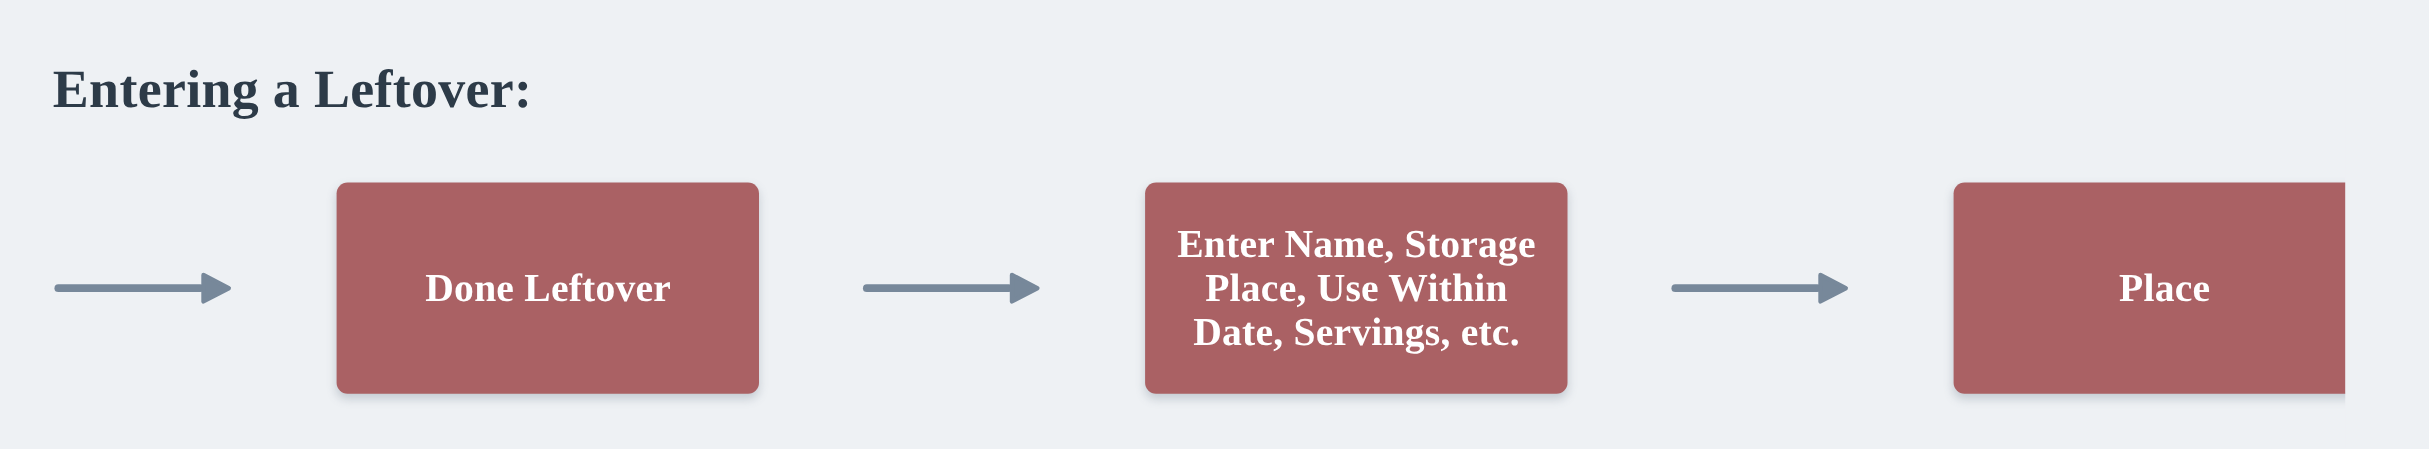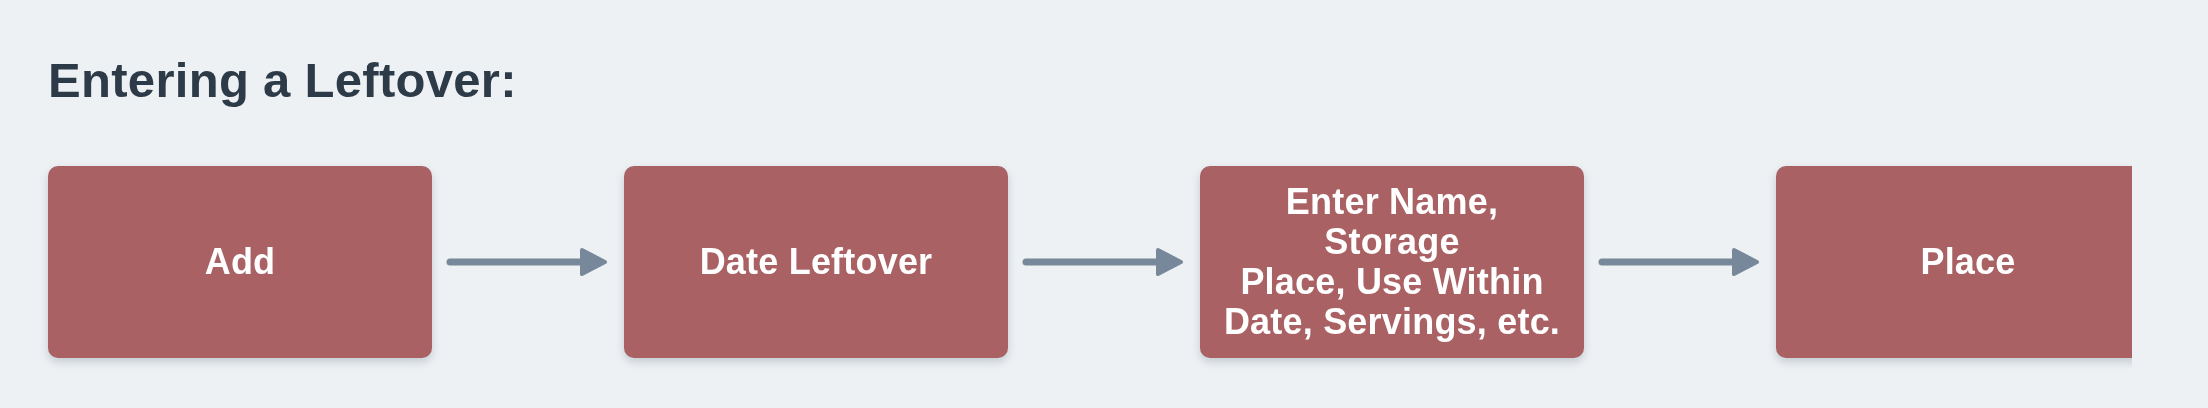--- a/index.html
+++ b/index.html
@@ -2,21 +2,21 @@
 <html style="--background: #eef1f4; --node-fill: #aa6164; --node-text: #ffffff; --title-text: #2d3b48; --arrow: #77889a;"><head>
 <meta charset="utf-8">
 <style>
   * { margin: 0; padding: 0; box-sizing: border-box; }
   html, body { background: var(--background, #eef1f4); }
   .canvas {
     position: relative;
     width: 2132px;
     height: 408px;
     background: var(--background, #eef1f4);
-    font-family: Liberation Sans, sans-serif;
+    font-family: Liberation Serif, serif;
     overflow: hidden;
   }
   .title {
     position: absolute;
     left: 48px;
     top: 52px;
     font-size: 49px;
     font-weight: 700;
     letter-spacing: 0.3px;
     color: var(--title-text, #2d3b48);
@@ -56,31 +56,28 @@
   .arrow path { fill: var(--arrow, #77889a); stroke: var(--arrow, #77889a); }
 </style>
 </head>
 <body>
 
 <div class="canvas">
   <div class="title">Entering a Leftover:</div>
 
   <div class="flow-row">
 
-    <div class="node">
-      <span class="node-label">Add</span>
-    </div>
 
     <svg class="arrow" width="166" height="44" viewBox="0 0 166 44">
       <line x1="5" y1="22" x2="134" y2="22" stroke-width="7" stroke-linecap="round"></line>
       <path d="M137 10 L160 22 L137 34 Z" stroke-width="4" stroke-linejoin="round"></path>
     </svg>
 
     <div class="node">
-      <span class="node-label">Date Leftover</span>
+      <span class="node-label">Done Leftover</span>
     </div>
 
     <svg class="arrow" width="166" height="44" viewBox="0 0 166 44">
       <line x1="5" y1="22" x2="134" y2="22" stroke-width="7" stroke-linecap="round"></line>
       <path d="M137 10 L160 22 L137 34 Z" stroke-width="4" stroke-linejoin="round"></path>
     </svg>
 
     <div class="node">
       <span class="node-label">Enter Name, Storage
 Place, Use Within

